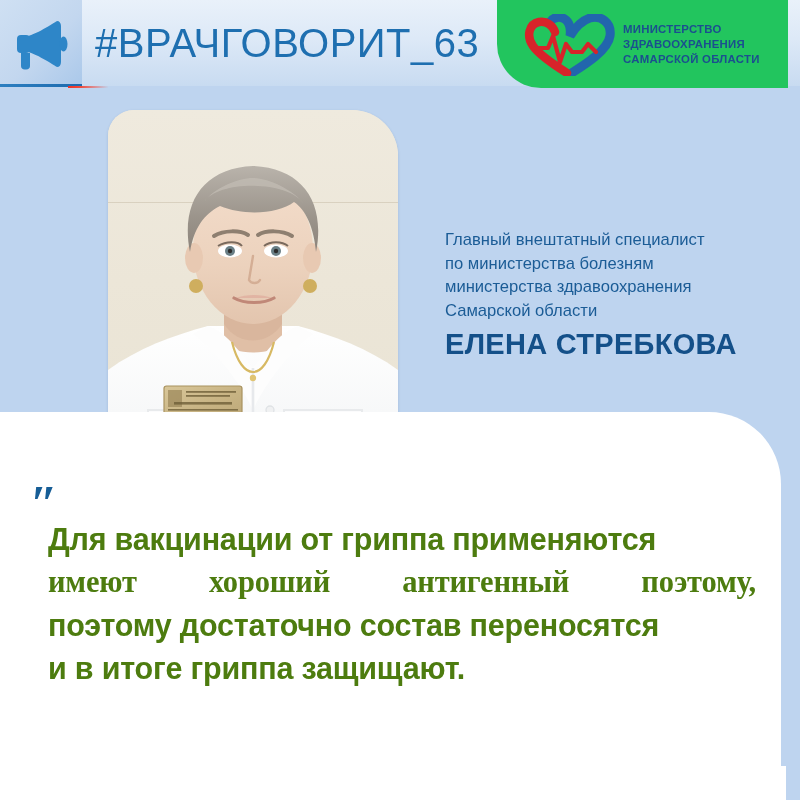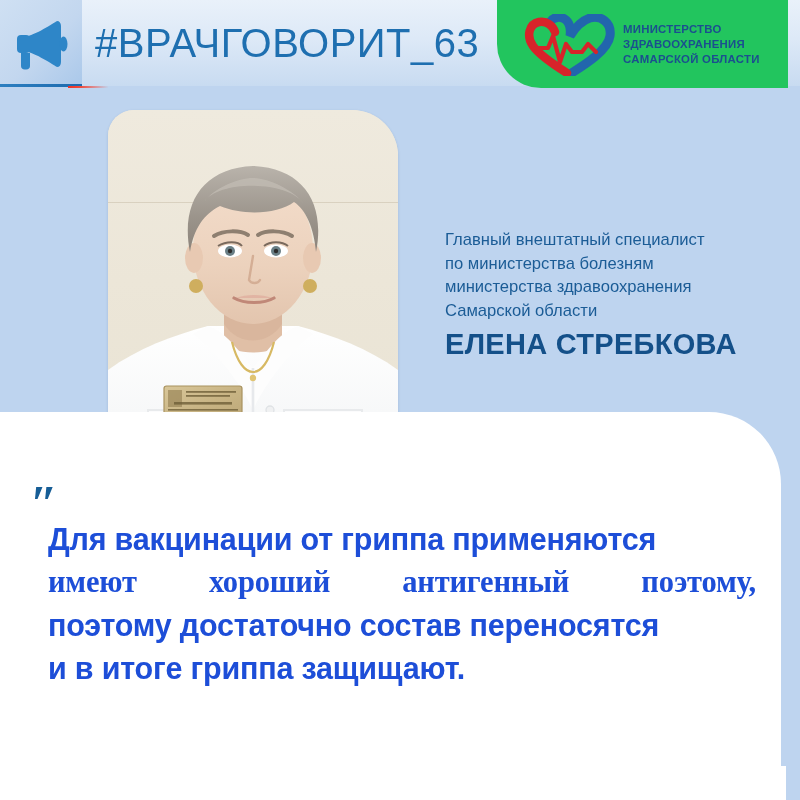--- a/index.html
+++ b/index.html
@@ -212,21 +212,21 @@
     line-height: 1;
     font-family: "Liberation Serif", serif;
   }
   .quote-body {
     position: absolute;
     left: 48px;
     top: 518px;
     width: 708px;
   }
   .quote-line {
-    color: #1d4ed8;
+    color: #4d7c0f;
     font-size: 30.5px;
     font-weight: 700;
     line-height: 43px;
     letter-spacing: -0.2px;
     white-space: nowrap;
   }
   .quote-line.justify {
     display: flex;
     justify-content: space-between;
     font-family: Liberation Serif, serif;

